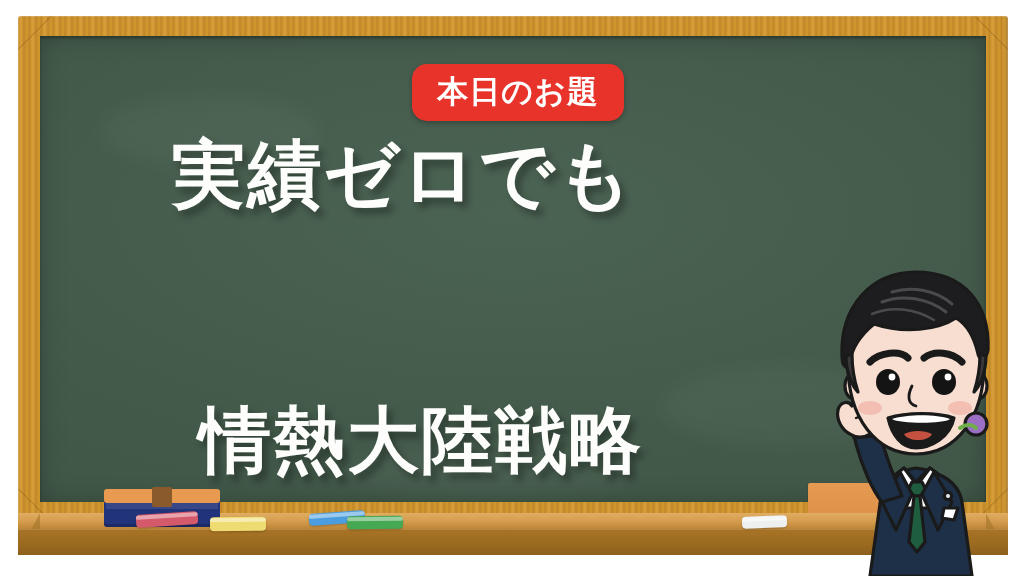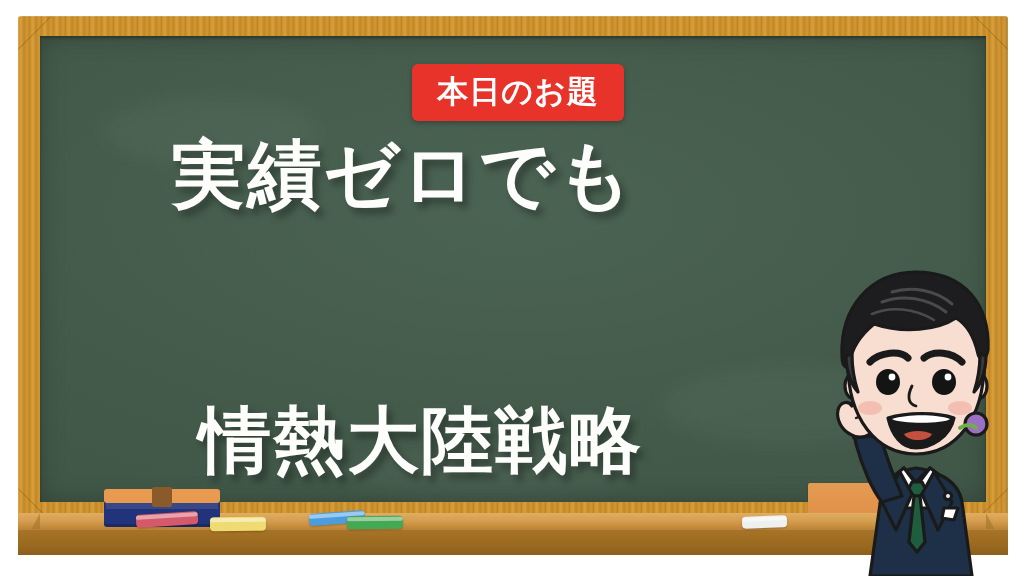--- a/index.html
+++ b/index.html
@@ -41,21 +41,21 @@
       radial-gradient(130% 110% at 50% 38%, #4b6353 0%, #435a4a 45%, #3c5343 100%);
     box-shadow:inset 0 0 26px rgba(0,0,0,.22),
                inset 0 2px 3px rgba(0,0,0,.30);
   }
   
   .smudge{position:absolute;border-radius:50%;background:rgba(255,255,255,.035);filter:blur(10px);}
 
   
   .badge{
     position:absolute;left:412px;top:64px;width:212px;height:57px;
-    background:#e8332a;border-radius:6px;
+    background:#e8332a;border-radius:15px;
     display:flex;align-items:center;justify-content:center;
     box-shadow:0 2px 5px rgba(0,0,0,.28);
   }
   .badge span{
     color:#ffffff;font-weight:bold;font-size:31px;letter-spacing:1px;
     line-height:1;transform:translateY(-1px);
   }
 
   .line-top,.line-mid,.line-bot{
     position:absolute;left:0;width:816px;text-align:center;

